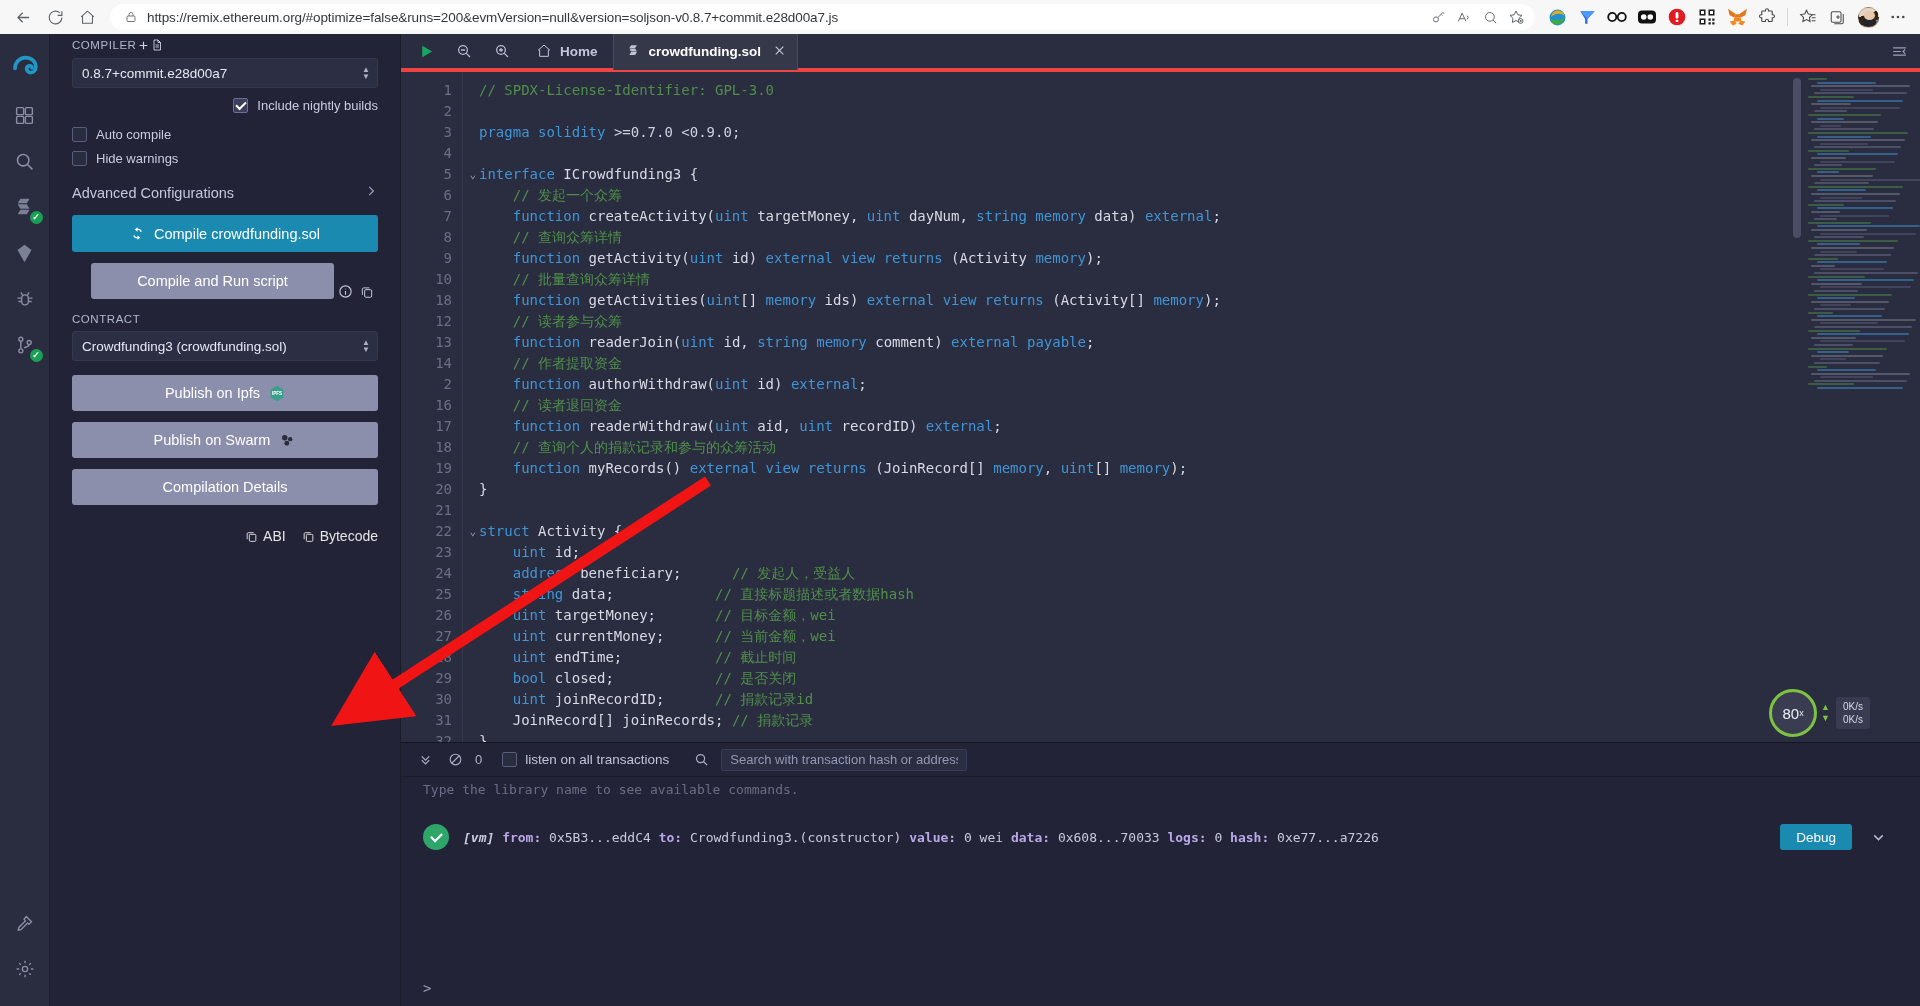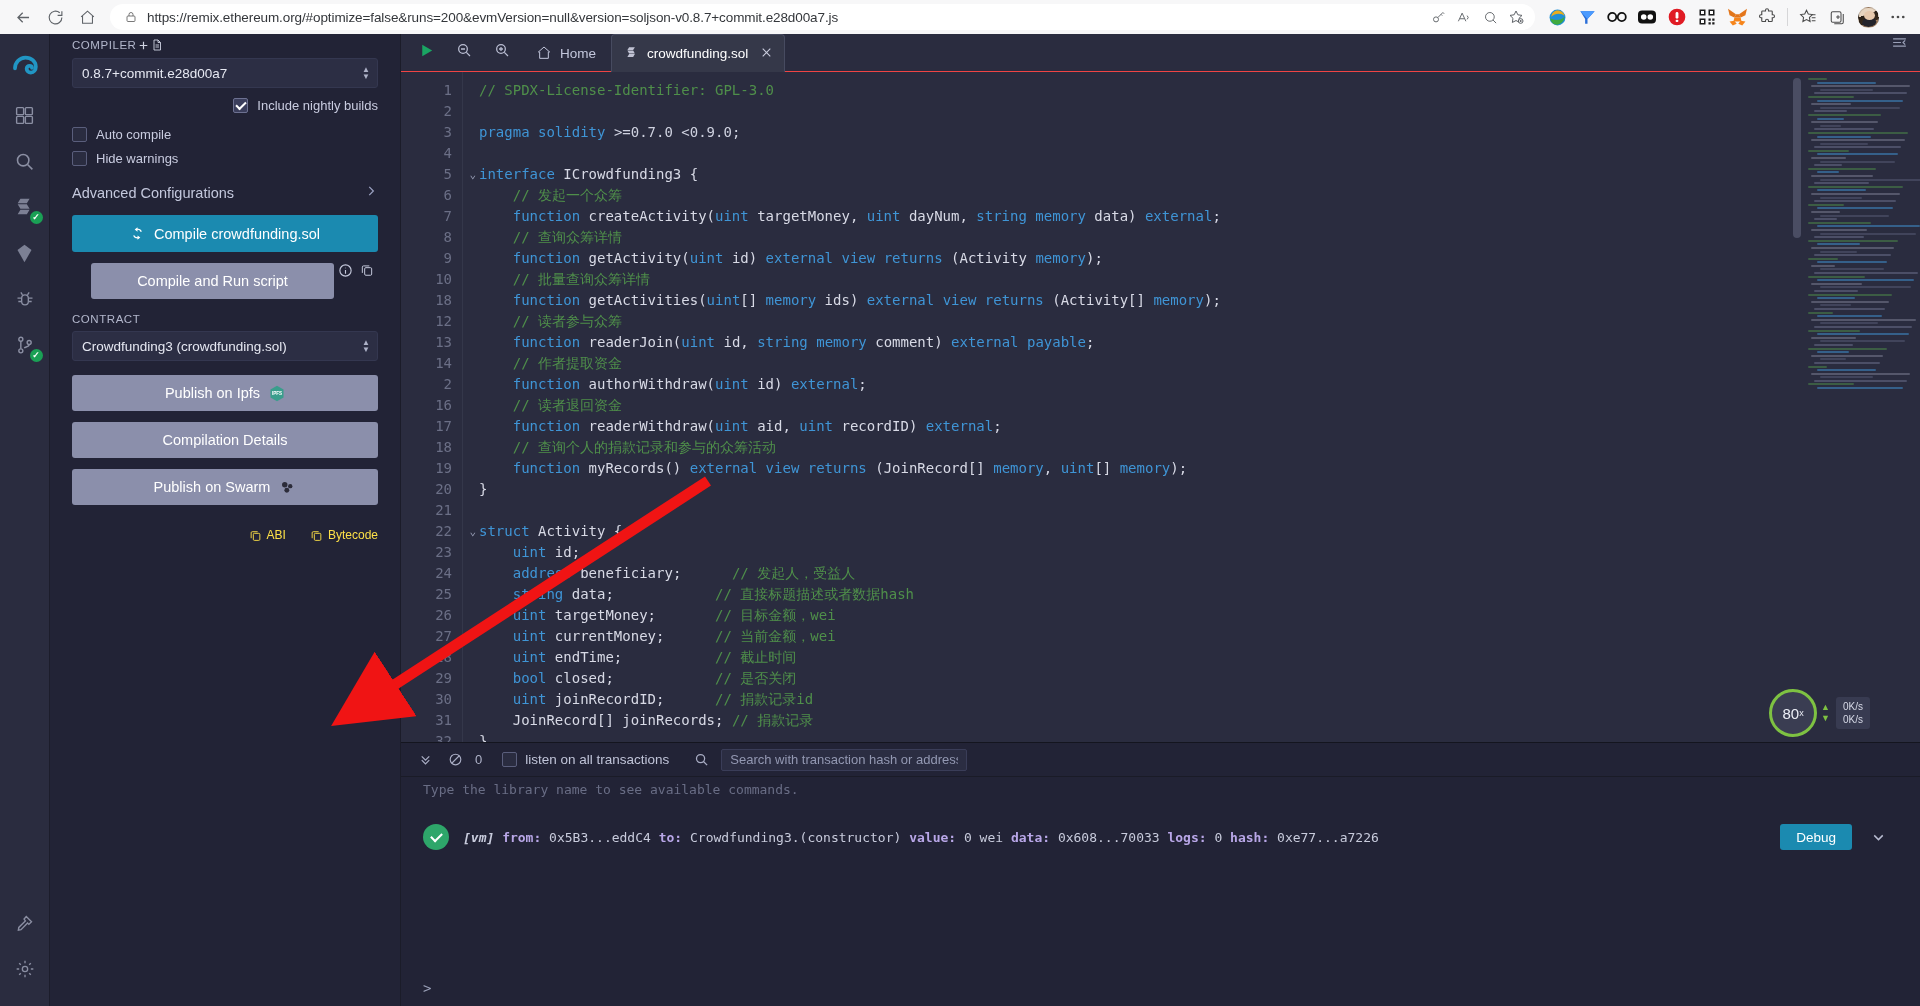--- a/index.html
+++ b/index.html
@@ -214,54 +214,55 @@
     justify-content: center;
     gap: 9px;
     height: 36px;
     border: none;
     font-family: "Liberation Sans", sans-serif;
     color: #ffffff;
     cursor: default;
   }
   .btn-primary { background:#1b8ab0; margin-bottom: 11px; height: 37px;}
   .btn-muted { background:#8b8fab; color:#fff; }
-  #compile-run-row { display:flex; align-items:flex-start; gap:0; margin-bottom: 14px; padding-left: 19px;}
+  #compile-run-row { display:flex; align-items:flex-end; gap:0; margin-bottom: 14px; padding-left: 19px;}
   #compile-run-row .btn { flex: 1; }
   .row-ic { width: 22px; display:flex; align-items:center; justify-content:center; color:#c5c9dc; }
 
   .btn-pub { background:#8b8fab; margin-bottom: 11px; }
 
   #abi-row {
     display:flex;
     justify-content:flex-end;
-    gap: 24px;
+    gap: 16px;
     padding-top: 12px;
-    font-size: 12px;
-    color: #fde047;
+    font-size: 14px;
+    color: #e5e5e5;
   }
   #abi-row .lnk { display:flex; align-items:center; gap:5px; }
 
   
   #editor-col {
     flex: 1;
     display: flex;
     flex-direction: column;
     min-width: 0;
     background: #2a2c3f;
     border-left: 1px solid #1b1c29;
   }
   #editor-toolbar {
     height: 38px;
     background: #2a2c3f;
     display: flex;
-    align-items: flex-start;
+    align-items: center;
     gap: 4px;
     padding-left: 8px;
     flex: none;
-    border-bottom: 1px solid #ef4444;
+    border-bottom: 4px solid #ef4444;
+    font-weight: bold;
   }
   .tb-ic {
     width: 34px; height: 32px;
     display:flex;align-items:center;justify-content:center;
     color:#b9bdd2;
   }
   .tb-ic.play { color: #1aa563; }
   .tab {
     height: 38px;
     display:flex; align-items:center; gap:8px;
@@ -751,32 +752,32 @@
         <span>Publish on Ipfs</span>
         <span style="display:flex;">
           <svg width="16" height="17" viewBox="0 0 24 26">
               <path d="M12 1l10 6v12l-10 6-10-6V7z" fill="#3a9e8c"></path>
               <text x="12" y="16" font-size="7" fill="#fff" text-anchor="middle" font-family="Liberation Sans, sans-serif" font-weight="bold">IPFS</text>
             </svg>
         </span>
       </button>
 
       <button class="btn btn-pub">
-        <span>Compilation Details</span>
-      </button>
-
-      <button class="btn btn-pub">
         <span>Publish on Swarm</span>
         <span style="display:flex;">
           <svg width="17" height="15" viewBox="0 0 24 22" fill="#2c2c3a">
               <circle cx="8" cy="7" r="4"></circle>
               <circle cx="16" cy="9" r="3.2"></circle>
               <circle cx="11" cy="15" r="3.6"></circle>
             </svg>
         </span>
+      </button>
+
+      <button class="btn btn-pub">
+        <span>Compilation Details</span>
       </button>
 
       <div id="abi-row">
         <span class="lnk">
           <span style="display:flex;">
             <svg width="13" height="13" viewBox="0 0 24 24" fill="none" stroke="currentColor" stroke-width="1.7">
                 <rect x="8" y="8" width="12" height="13" rx="2"></rect>
                 <path d="M16 5H6a2 2 0 0 0-2 2v10"></path>
               </svg>
           </span>

